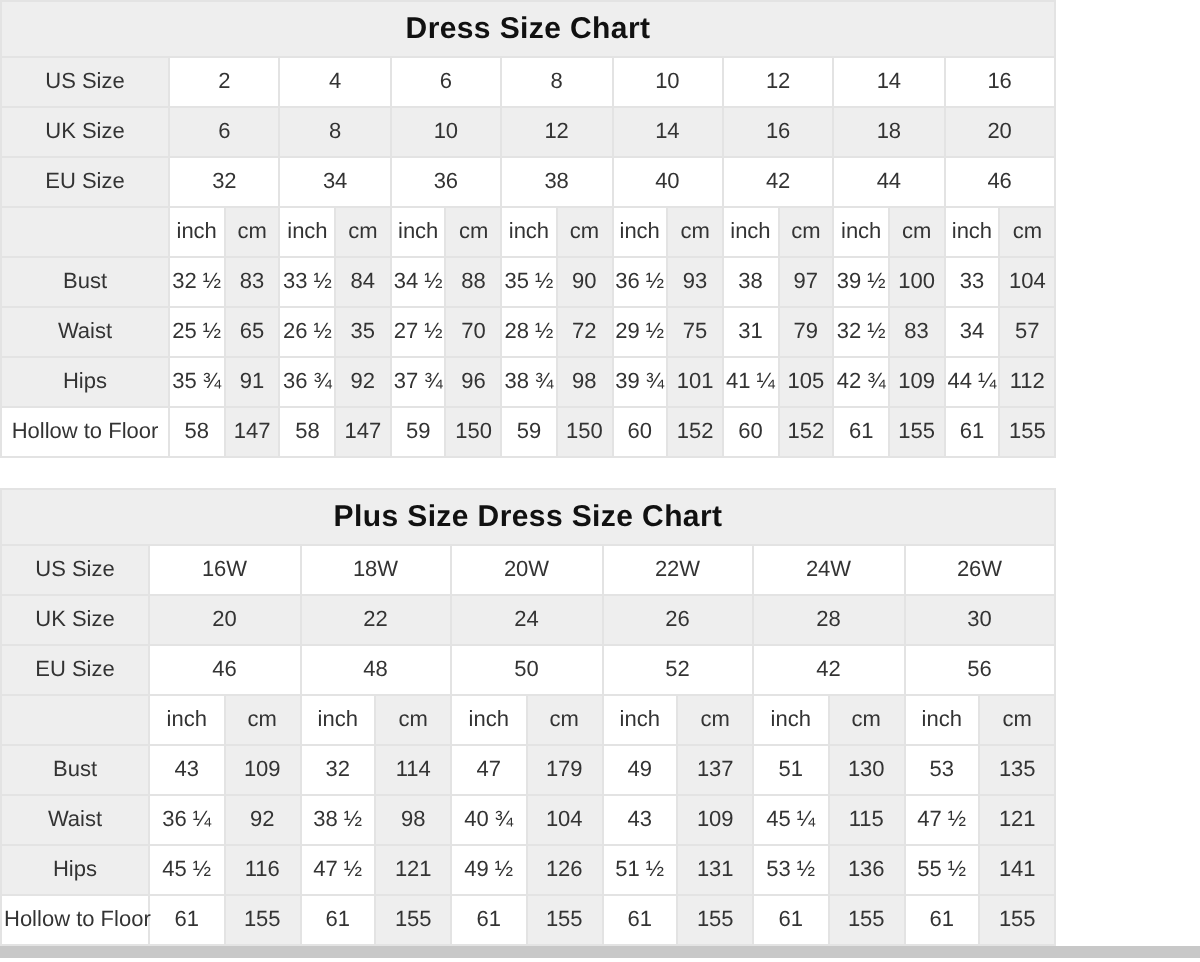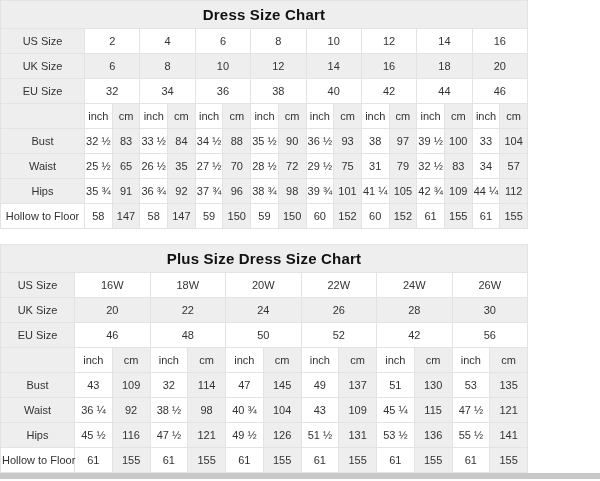--- a/index.html
+++ b/index.html
@@ -248,21 +248,21 @@
         <td>inch</td>
         <td class="gray">cm</td>
       </tr>
       <tr>
         <td class="label gray">Bust</td>
         <td>43</td>
         <td class="gray">109</td>
         <td>32</td>
         <td class="gray">114</td>
         <td>47</td>
-        <td class="gray">145</td>
+        <td class="gray">179</td>
         <td>49</td>
         <td class="gray">137</td>
         <td>51</td>
         <td class="gray">130</td>
         <td>53</td>
         <td class="gray">135</td>
       </tr>
       <tr>
         <td class="label gray">Waist</td>
         <td>36 ¼</td>

